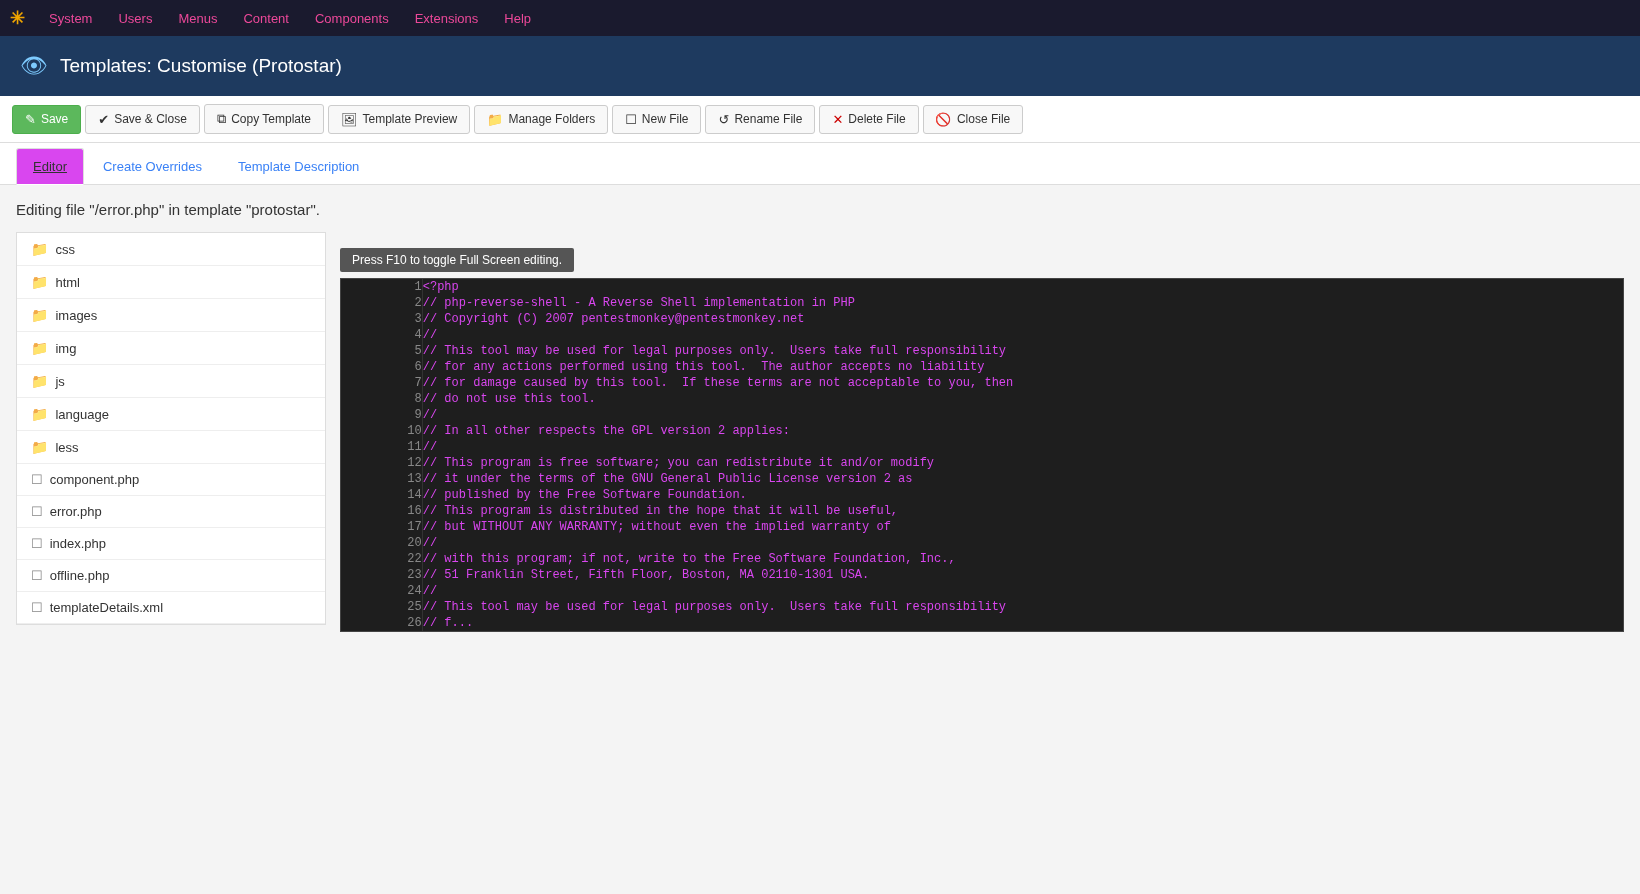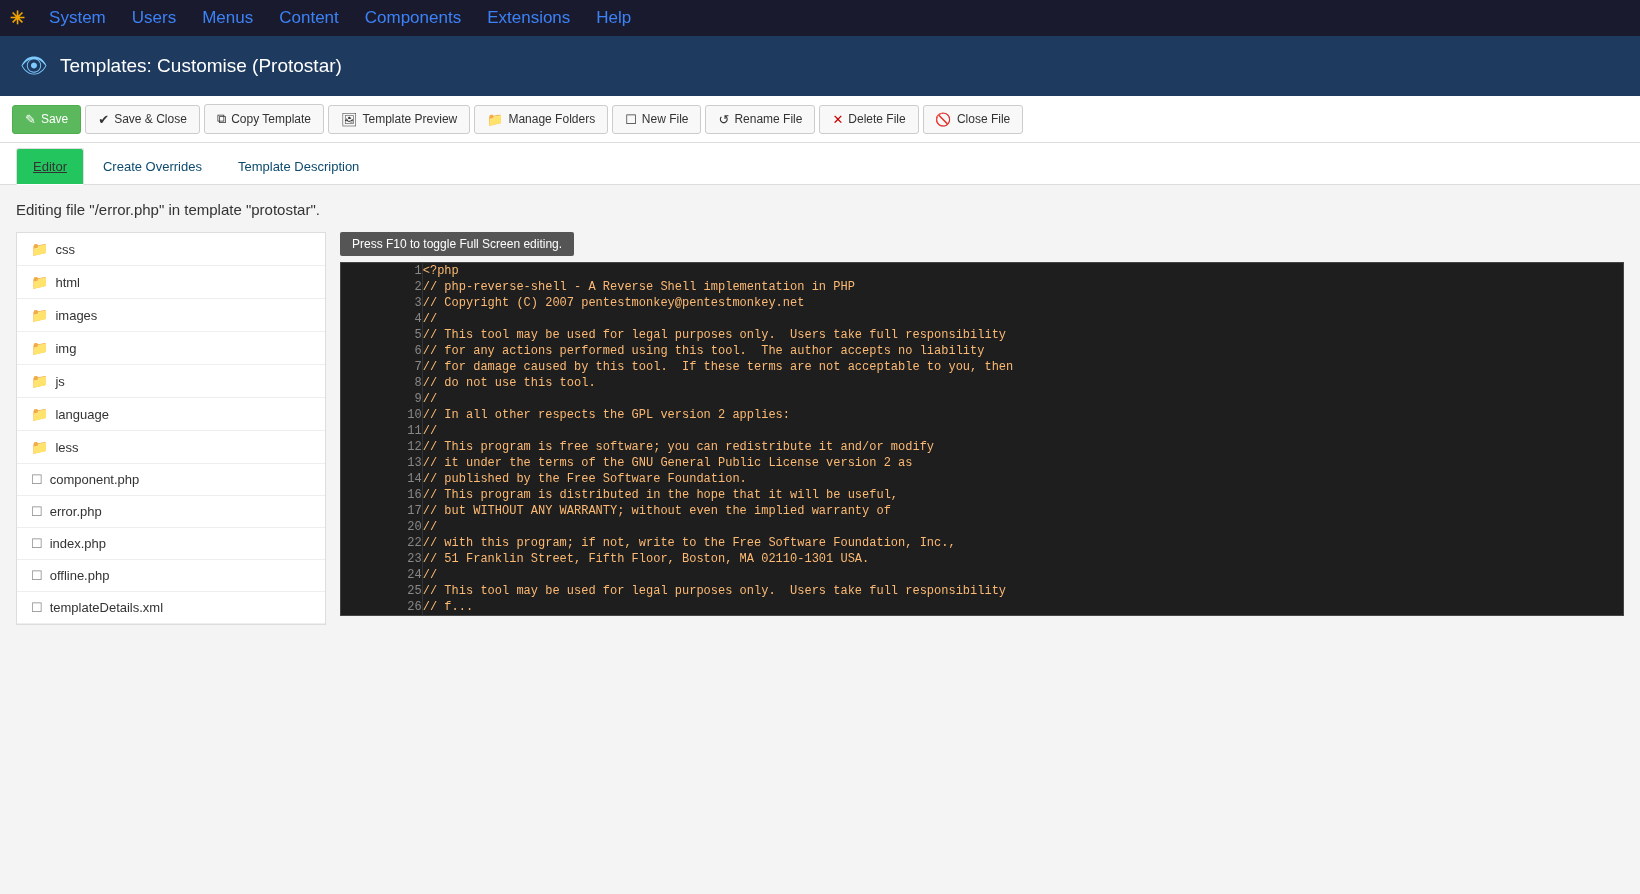--- a/index.html
+++ b/index.html
@@ -17,22 +17,22 @@
     }
     .top-nav .joomla-logo {
       margin-right: 10px;
       color: #f0a500;
       font-size: 18px;
       font-weight: bold;
     }
     .nav-item {
       padding: 6px 12px;
       cursor: pointer;
-      color: #3b82f6;
-      font-size: 17px;
+      color: #ec4899;
+      font-size: 13px;
       border-radius: 3px;
     }
 
     
     .page-header {
       background: #1e3a5f;
       color: white;
       padding: 14px 20px;
       display: flex;
       align-items: center;
@@ -87,26 +87,26 @@
       align-items: flex-end;
       gap: 0;
       min-height: 42px;
     }
     .tab {
       padding: 10px 16px;
       cursor: pointer;
       border: 1px solid transparent;
       border-bottom: none;
       font-size: 13px;
-      color: #0c4a6e;
+      color: #3b82f6;
       margin-right: 2px;
       border-radius: 3px 3px 0 0;
     }
     .tab.active {
-      background: #22c55e;
+      background: #d946ef;
       border-color: #ddd;
       color: #333;
       border-bottom: 1px solid #fff;
       margin-bottom: -1px;
       text-decoration: underline;
     }
 
     
     .main-content {
       padding: 16px;
@@ -141,20 +141,21 @@
       font-size: 13px;
       color: #333;
     }
     .file-tree-item .folder-icon { color: #5b9bd5; font-size: 14px; }
     .file-tree-item .file-icon { color: #888; font-size: 13px; }
 
     
     .code-panel {
       flex: 1;
       min-width: 0;
+      margin-top: 16px;
     }
     .f10-hint {
       display: inline-block;
       background: #555;
       color: white;
       padding: 5px 12px;
       font-size: 12px;
       margin-bottom: 6px;
       border-radius: 2px;
     }
@@ -177,21 +178,21 @@
     .line-num {
       color: #888;
       text-align: right;
       padding: 0 12px 0 8px;
       user-select: none;
       min-width: 40px;
       border-right: 1px solid #333;
     }
     .line-code {
       padding-left: 12px;
-      color: #fdba74;
+      color: #d946ef;
     }
   </style>
 </head>
 <body>
 
 <nav class="top-nav">
   <span class="joomla-logo">✳</span>
   <span class="nav-item">System</span>
   <span class="nav-item">Users</span>
   <span class="nav-item">Menus</span>

